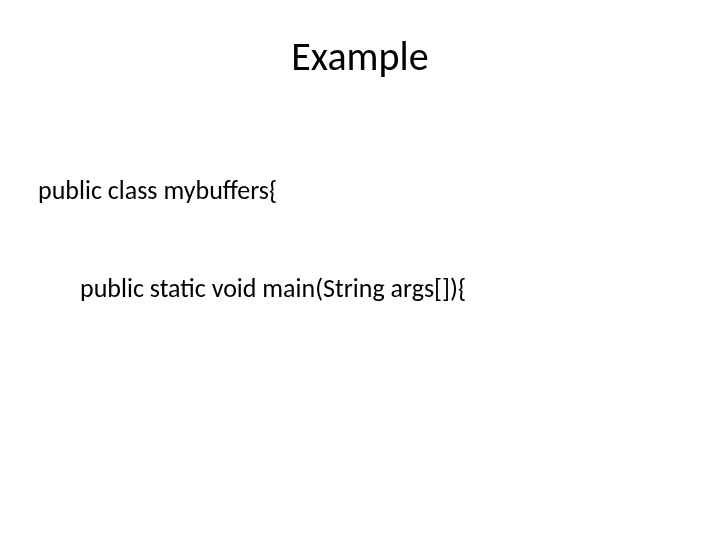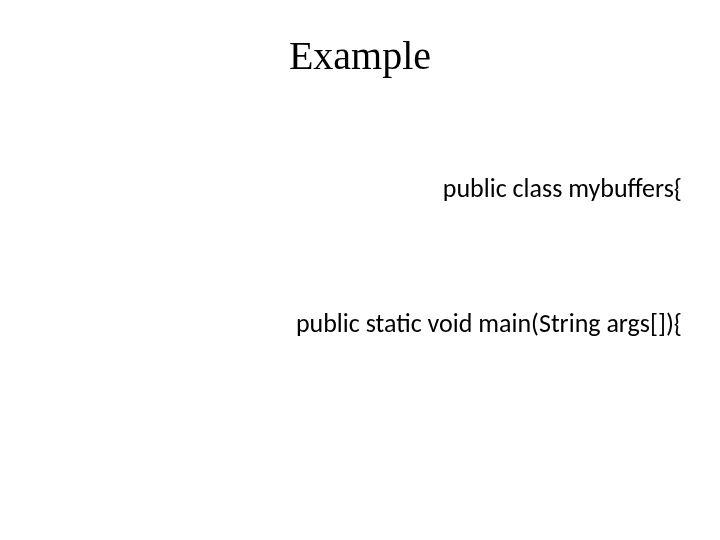--- a/index.html
+++ b/index.html
@@ -16,30 +16,29 @@
     height: 540px;
     position: relative;
     box-sizing: border-box;
     padding: 20px 38px 0 38px;
   }
   .title {
     text-align: center;
     font-size: 40px;
     font-weight: 400;
     margin: 12px 0 28px 0;
-    font-family: Liberation Serif, serif;
   }
   .code-block {
     font-size: 26px;
     line-height: 1.25;
     font-weight: 400;
     white-space: pre;
   }
-  .code-line { display: block; text-align: right; }
-  .ind1 { padding-left: 42px; margin-top: 37px; }
+  .code-line { display: block; }
+  .ind1 { padding-left: 42px; }
   .ind2 { padding-left: 110px; }
 </style>
 </head>
 <body>
 
 <div class="slide">
 
   <div class="title">Example</div>
 
   <div class="code-block">

